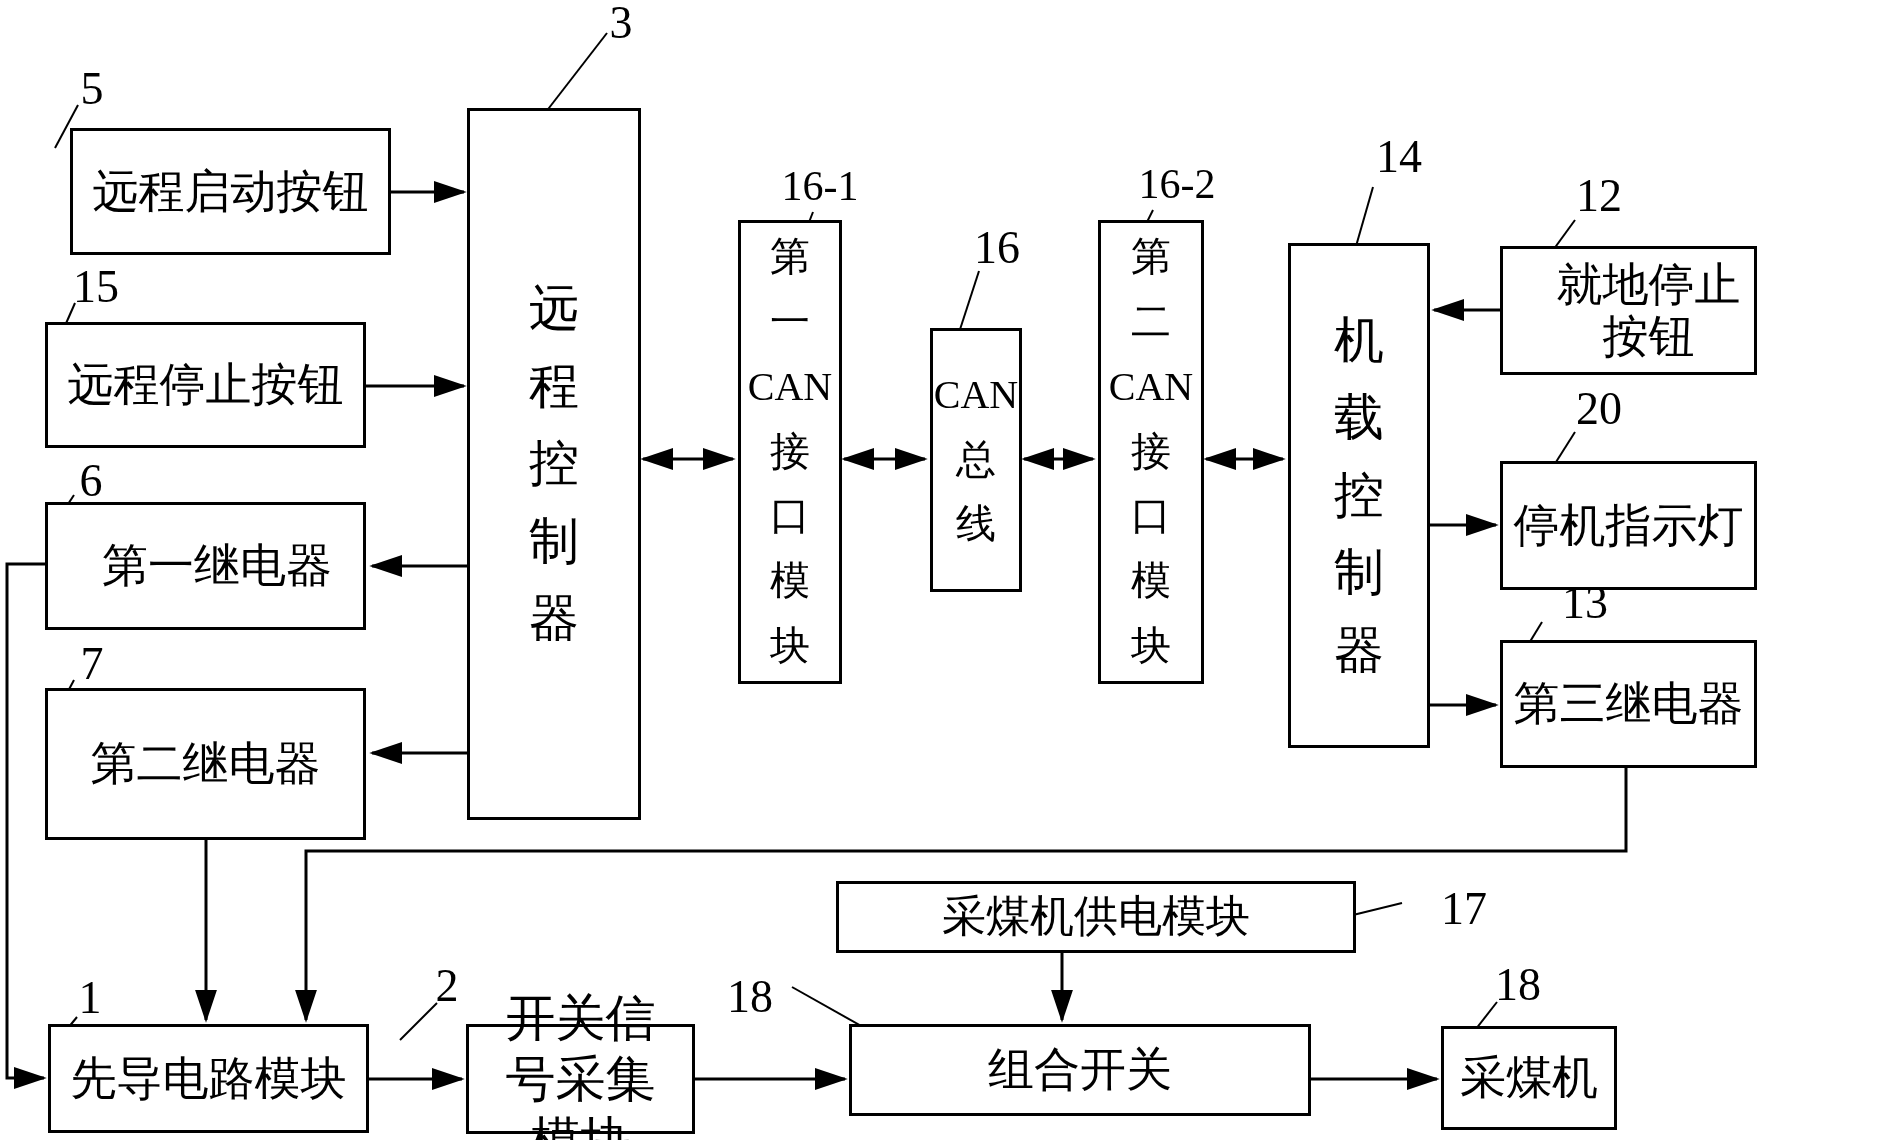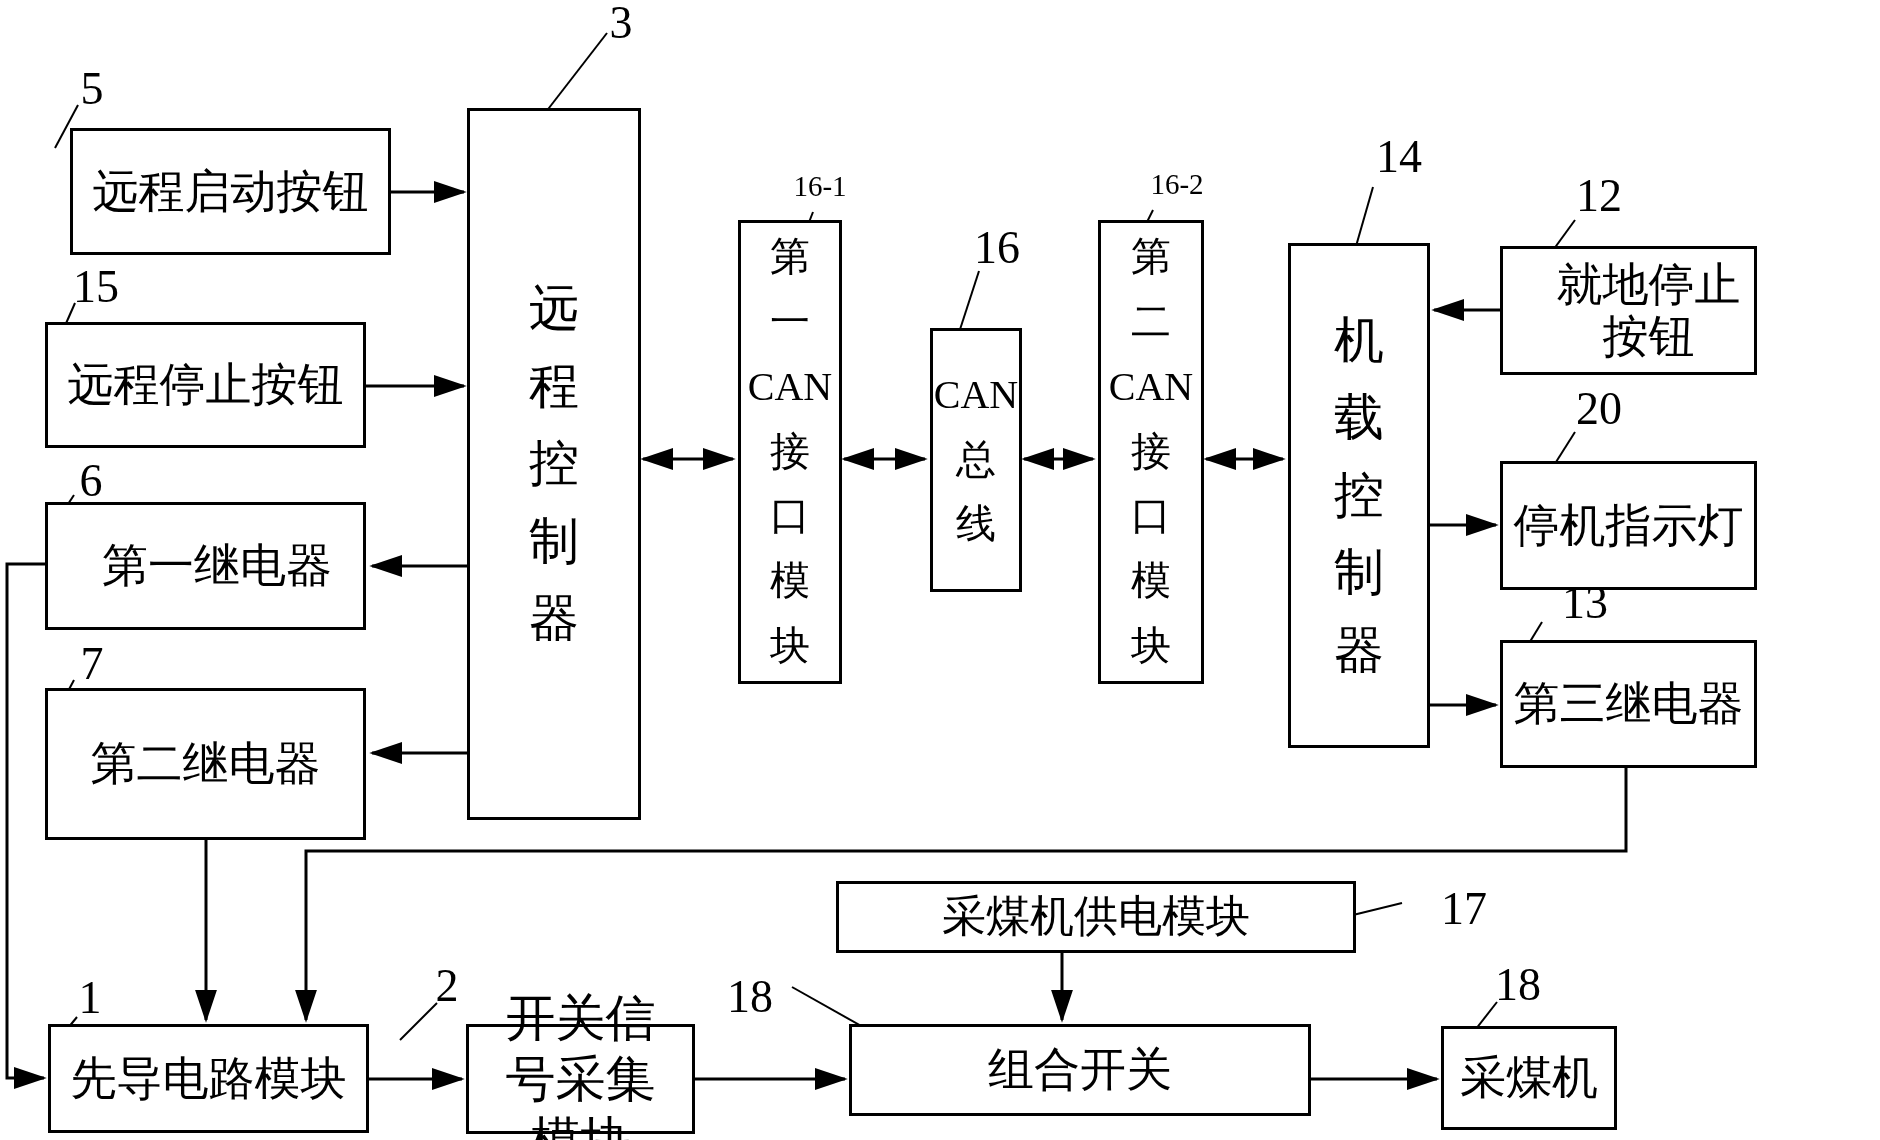--- a/index.html
+++ b/index.html
@@ -31,21 +31,21 @@
   .wrap-narrow{max-width:190px;line-height:1.22;}
   .f44{font-size:44px;}
   .f42{font-size:50px;}
   
   .ref{
     position:absolute;
     transform:translate(-50%,-50%);
     font-size:46px;
     white-space:nowrap;
   }
-  .ref.small{font-size:29px;}
+  .ref.small{font-size:42px;}
 
   
   #bx5  {left:45px;  top:128px;  width:321px; height:127px;margin-left:25px;}
   #bx15 {left:45px;  top:322px;  width:321px; height:126px;}
   #bx6  {left:45px;  top:502px;  width:321px; height:128px;padding-left:23px;}
   #bx7  {left:45px;  top:688px;  width:321px; height:152px;}
   #bx3  {left:467px; top:108px;  width:174px; height:712px;}
   #bx161{left:738px; top:220px;  width:104px; height:464px;}
   #bx16 {left:930px; top:328px;  width:92px;  height:264px;}
   #bx162{left:1098px;top:220px;  width:106px; height:464px;}

